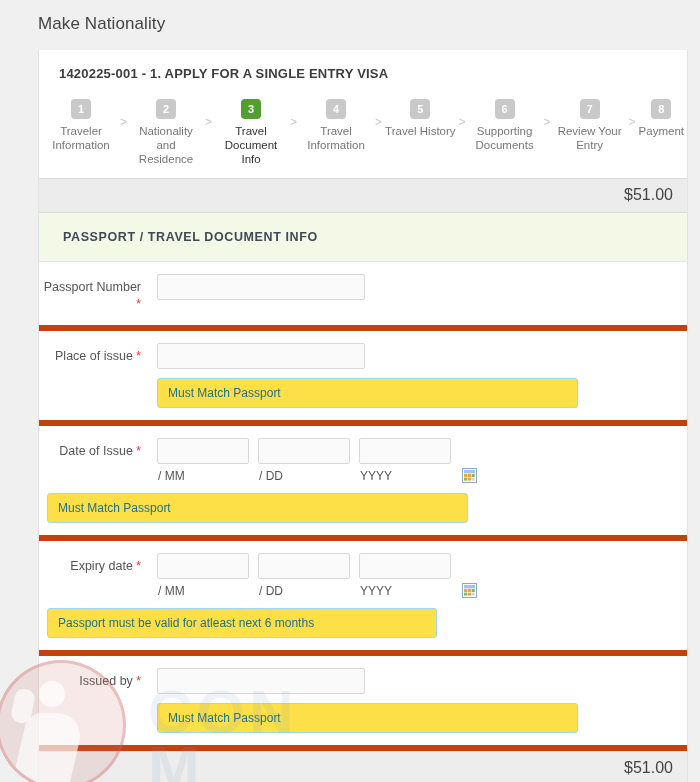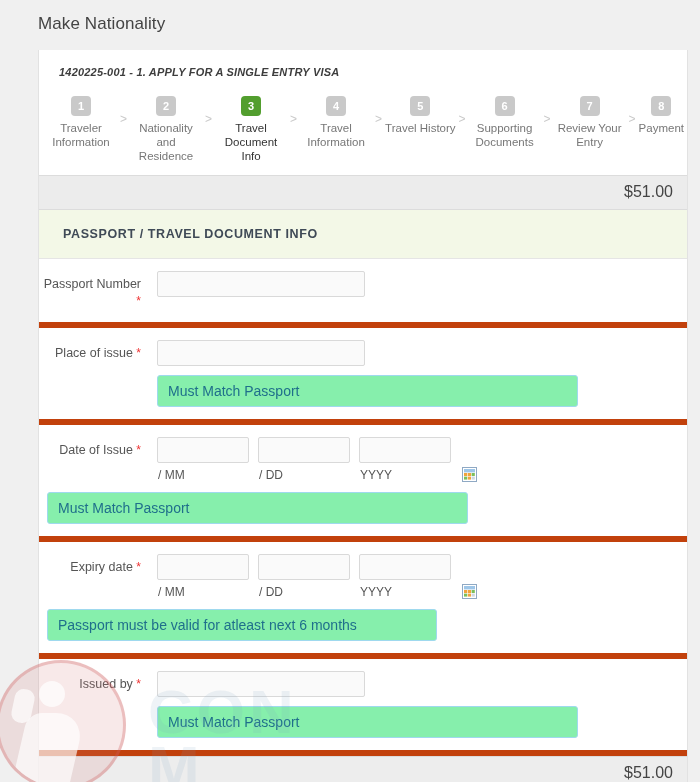--- a/index.html
+++ b/index.html
@@ -26,24 +26,23 @@
     position:absolute; left:38px; top:50px;
     width:650px;
     background:#fff;
     border:1px solid #e2e2e2;
     border-top:none;
   }
 
   
   .panel-head{
     padding:16px 20px 14px 20px;
-    font-size:11px; font-weight:bold;
+    font-size:13px; font-weight:bold;
     color:#3d3d3d; letter-spacing:.2px;
     background:#fff;
-    font-style:italic;
   }
 
   
   .wizard{
     display:flex; align-items:flex-start;
     padding:4px 6px 12px 6px;
     background:#fff;
   }
   .wstep{
     display:flex; flex-direction:column; align-items:center;
@@ -145,25 +144,25 @@
   }
   .calicon{
     width:15px;height:15px;
     margin-top:5px; margin-left:2px;
     display:inline-block;
     cursor:pointer;
   }
 
   
   .hint{
-    background:#86efac;
+    background:#fde047;
     border:1px solid #9fd9ee;
     border-radius:3px;
     color:#1f6f8b;
-    font-size:14px;
+    font-size:12px;
     padding:7px 10px;
     margin-top:9px;
   }
   .hint.wide{ width:421px; }
 
   
   .hint-full{
     margin:10px 0 0 8px;
     width:421px;
   }

